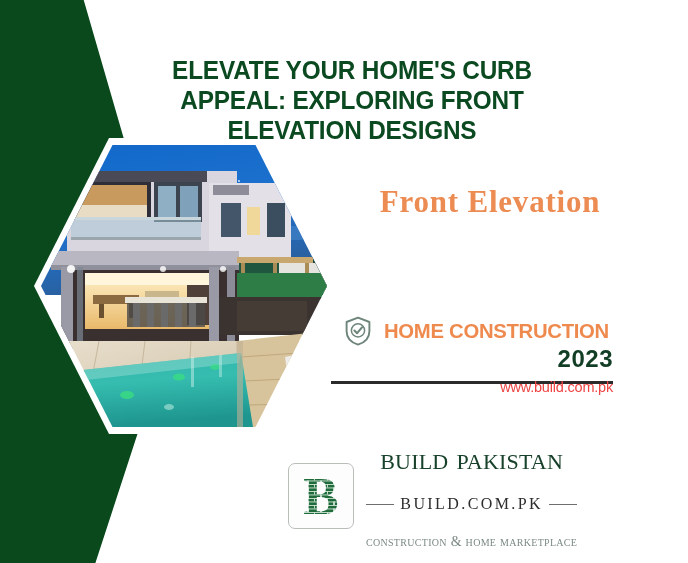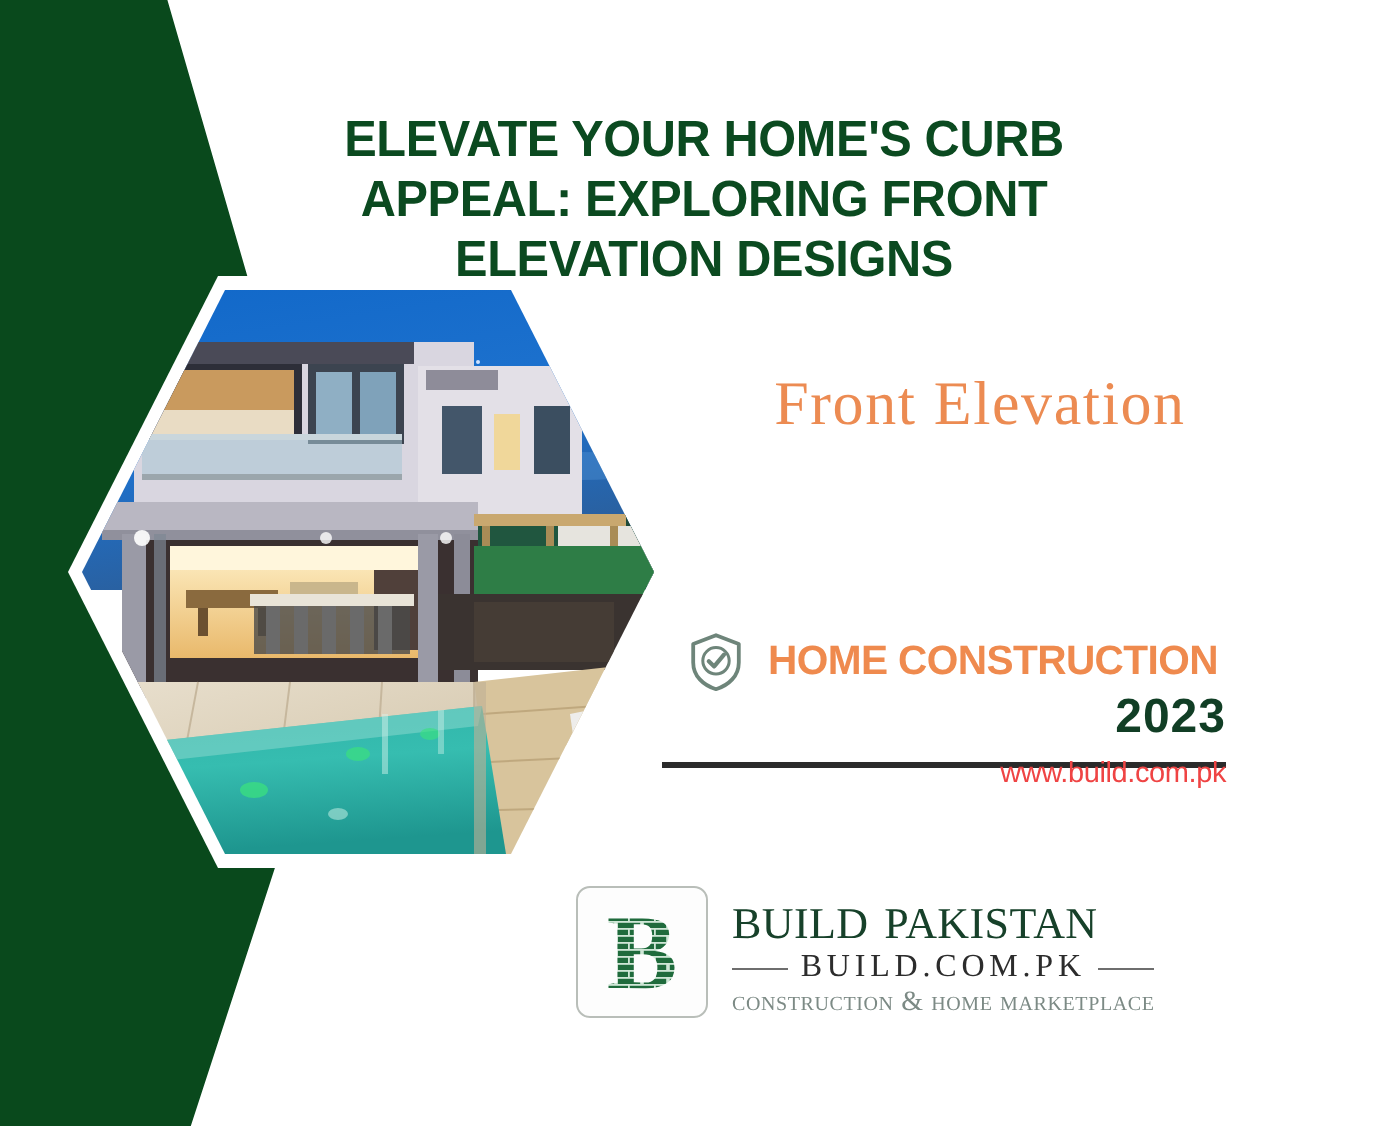--- a/index.html
+++ b/index.html
@@ -73,20 +73,21 @@
     position: absolute;
     left: 340px;
     top: 184px;
     width: 300px;
     text-align: center;
     color: #EC8B52;
     font-family: "Liberation Serif", serif;
     font-size: 31px;
     line-height: 36px;
     letter-spacing: 0.8px;
+    font-weight: bold;
   }
 
   .hc-row {
     position: absolute;
     left: 341px;
     top: 278px;
     display: flex;
     align-items: center;
     gap: 9px;
     margin-top: 36px;
@@ -153,21 +154,21 @@
     border: 1px solid #B9BEB9;
     border-radius: 7px;
     background: #FDFDFD;
     display: flex;
     align-items: center;
     justify-content: center;
     flex: none;
   }
   .logo-mark svg { display: block; }
 
-  .logo-text { display: flex; flex-direction: column; align-items: flex-start; }
+  .logo-text { display: flex; flex-direction: column; align-items: center; gap: 20px; }
   .logo-title {
     color: #17412A;
     font-family: "Liberation Serif", serif;
     font-size: 31px;
     line-height: 33px;
     letter-spacing: 0.2px;
     font-variant: small-caps;
     text-transform: lowercase;
     white-space: nowrap;
   }

